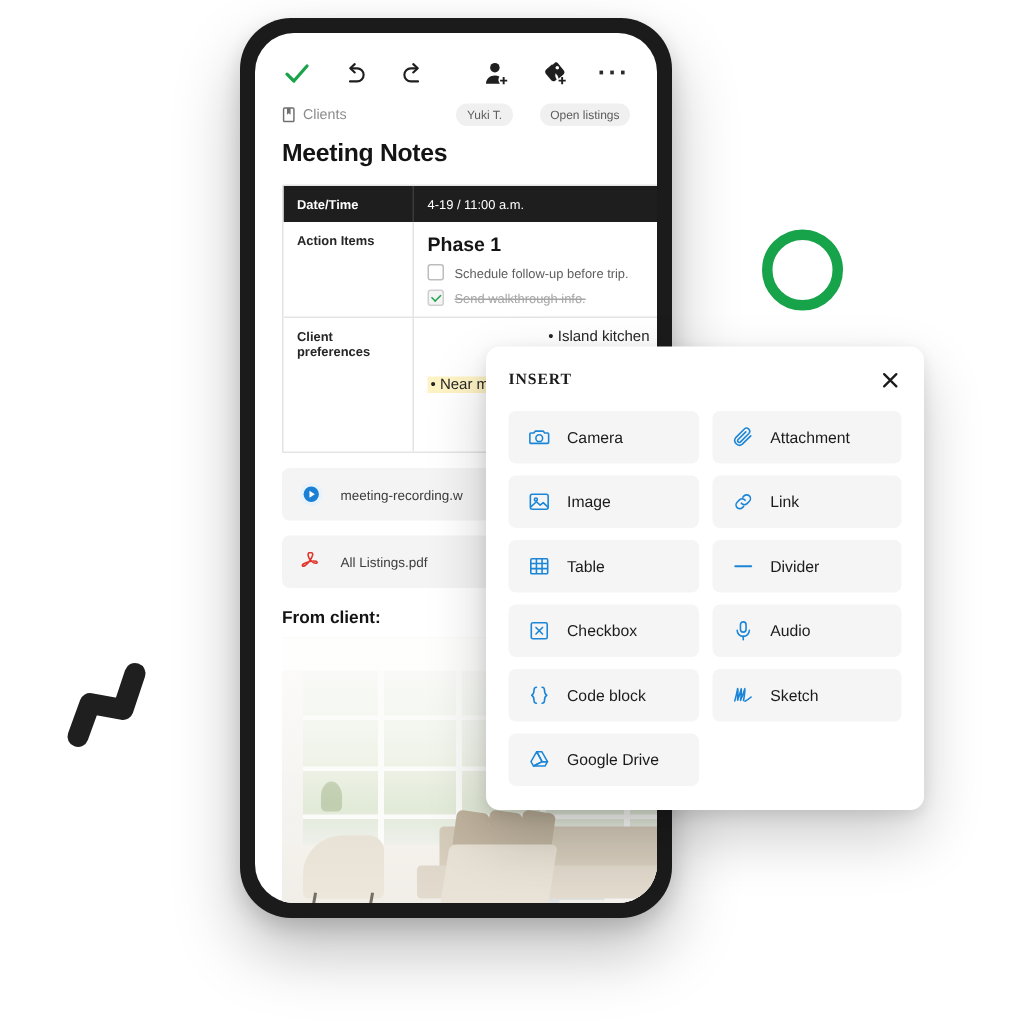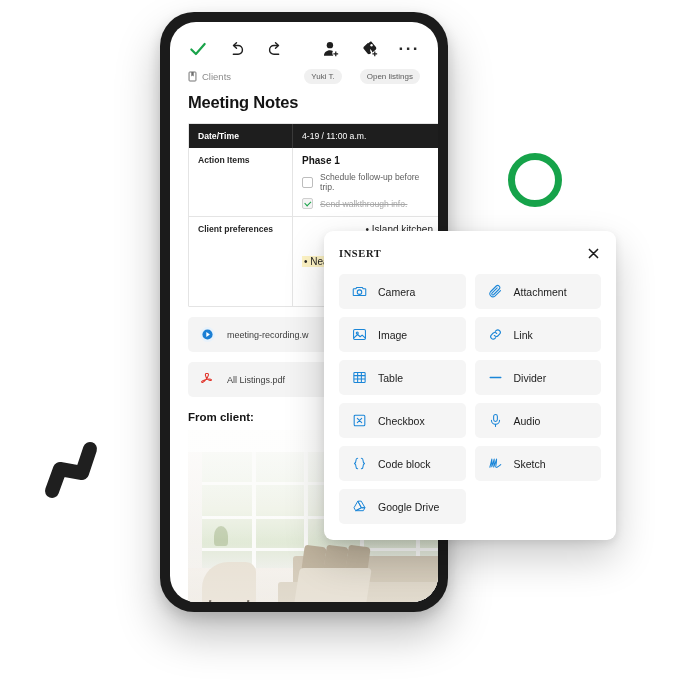--- a/index.html
+++ b/index.html
@@ -111,32 +111,32 @@
     width: 255px;
     border: 1px solid #e4e4e4;
     border-radius: 1px;
     overflow: hidden;
     font-size: 8.6px;
   }
   .trow { display: flex; border-bottom: 1px solid #e4e4e4; }
   .trow:last-child { border-bottom: none; }
   .trow.head { background: #1e1e1e; color: #fff; border-bottom: none; }
   .tc-key {
-    width: 104px;
+    width: 87px;
     padding: 7px 9px;
     font-weight: 700;
     color: #262626;
     border-right: 1px solid #e4e4e4;
     flex: none;
   }
   .trow.head .tc-key { color: #ffffff; border-right: 1px solid #3a3a3a; font-weight: 700; }
   .tc-val { flex: 1; padding: 7px 9px; color: #262626; }
   .trow.head .tc-val { color: #ffffff; }
 
-  .phase { font-weight: 700; font-size: 10px; color: #141414; margin-bottom: 6px; }
+  .phase { font-weight: 700; font-size: 13px; color: #141414; margin-bottom: 6px; }
 
   .todo { display: flex; align-items: center; gap: 7px; margin-bottom: 6px; }
   .todo:last-child { margin-bottom: 0; }
   .box {
     width: 11px; height: 11px;
     border: 1.2px solid #bdbdbd;
     border-radius: 2px;
     flex: none;
     display: flex; align-items: center; justify-content: center;
     background: #fff;

